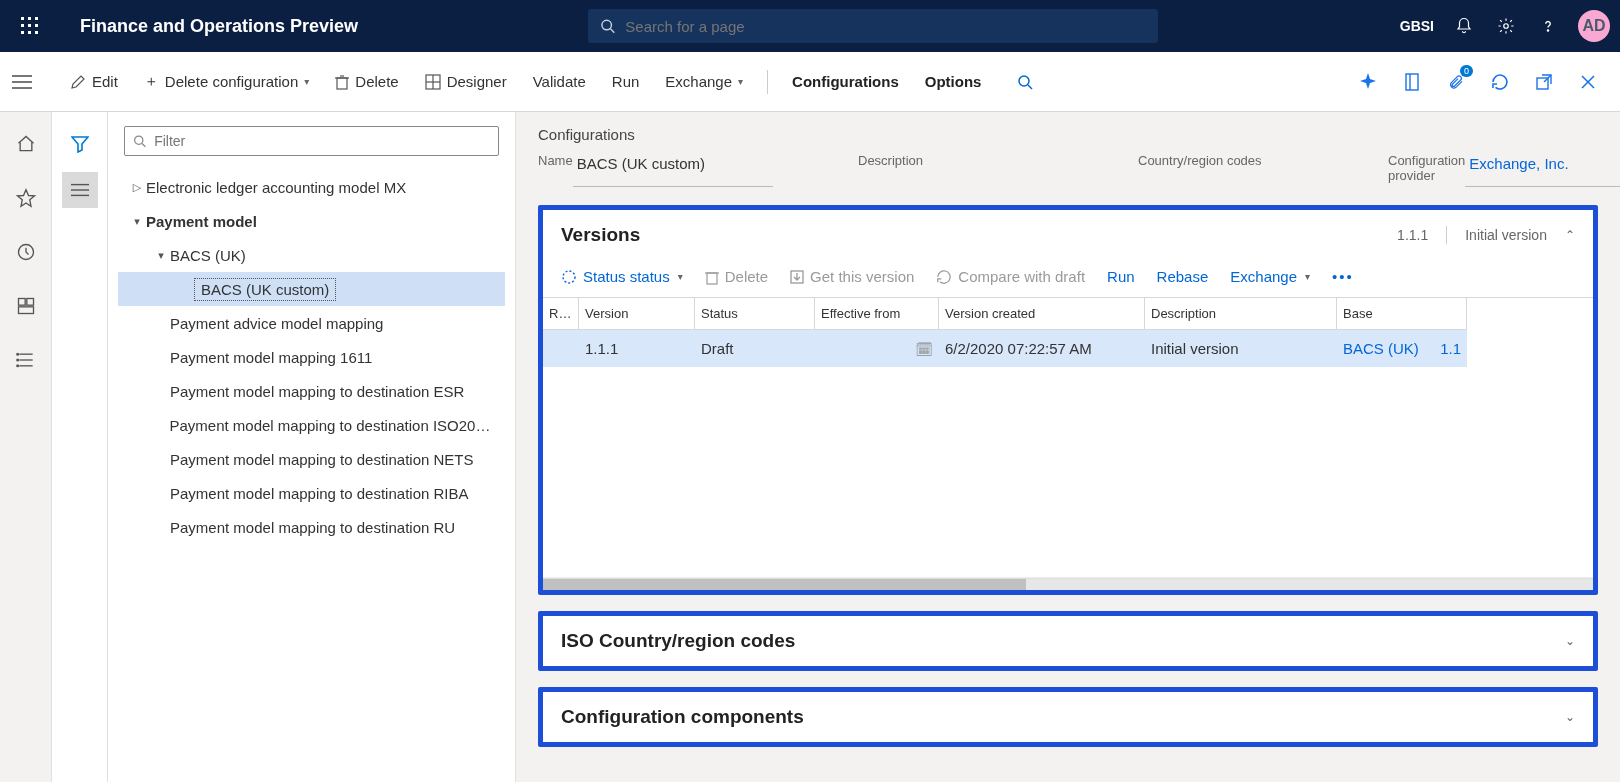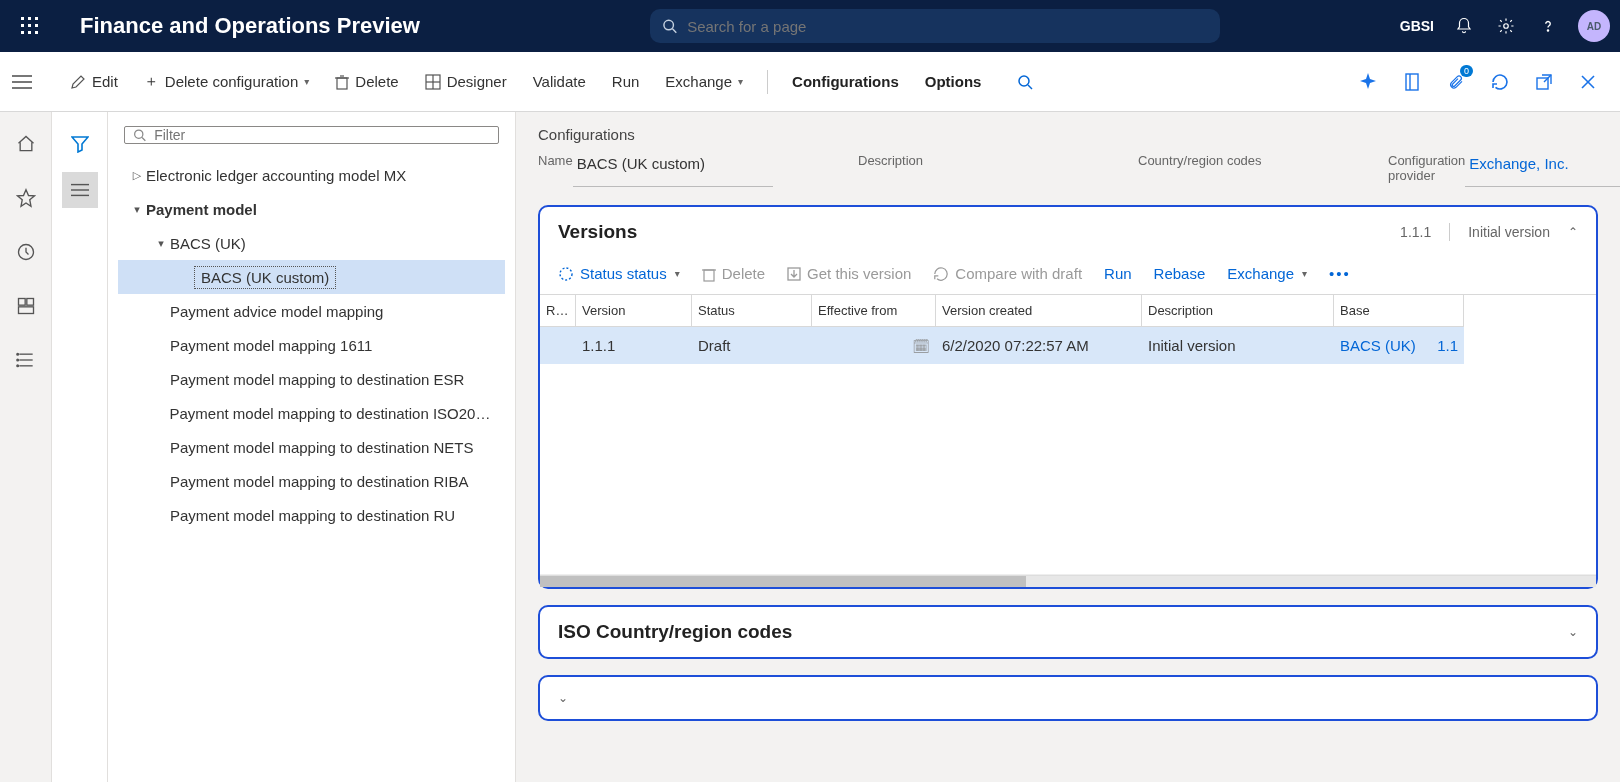--- a/index.html
+++ b/index.html
@@ -1,26 +1,26 @@
 <!DOCTYPE html>
 <html><head>
 <meta charset="utf-8">
 <style>
   * { box-sizing: border-box; margin: 0; padding: 0; }
   body { font-family: "Segoe UI", Arial, sans-serif; font-size: 14px; color: #333; background: #f3f2f1; overflow: hidden; width: 1620px; height: 782px; }
   
   
   .topbar { height: 52px; background: #0b1f42; color: #fff; display: flex; align-items: center; padding: 0 10px; }
   .waffle { width: 40px; height: 40px; display: flex; align-items: center; justify-content: center; cursor: pointer; }
-  .app-title { font-size: 22px; font-weight: 600; margin-left: 30px; flex-shrink: 0; }
-  .searchbox { margin-left: 230px; width: 570px; height: 34px; background: #16335e; border-radius: 10px; display: flex; align-items: center; padding: 0 12px; color: #c5d1e0; }
+  .app-title { font-size: 18px; font-weight: 600; margin-left: 30px; flex-shrink: 0; }
+  .searchbox { margin-left: 230px; width: 570px; height: 34px; background: #16335e; border-radius: 3px; display: flex; align-items: center; padding: 0 12px; color: #c5d1e0; }
   .searchbox input { background: transparent; border: none; outline: none; color: #c5d1e0; font-size: 15px; margin-left: 10px; width: 100%; }
   .top-right { margin-left: auto; display: flex; align-items: center; gap: 18px; }
   .top-right .company { font-size: 14px; font-weight: 600; }
-  .avatar { width: 32px; height: 32px; border-radius: 50%; background: #c4b5fd; color: #4a5a6a; display: flex; align-items: center; justify-content: center; font-size: 10px; font-weight: 600; }
+  .avatar { width: 32px; height: 32px; border-radius: 50%; background: #f9a8d4; color: #4a5a6a; display: flex; align-items: center; justify-content: center; font-size: 16px; font-weight: 600; }
   .top-icon { width: 24px; height: 24px; display: flex; align-items: center; justify-content: center; cursor: pointer; }
   
   
   .actionbar { height: 60px; background: #fff; border-bottom: 1px solid #d8d8d8; display: flex; align-items: center; padding: 0 10px; }
   .actionbar-left { display: flex; align-items: center; gap: 6px; margin-left: 50px; }
   .ab-item { display: inline-flex; align-items: center; gap: 6px; padding: 6px 10px; cursor: pointer; font-size: 15px; color: #333; border-radius: 2px; }
   .ab-sep { width: 1px; height: 24px; background: #ccc; margin: 0 8px; }
   .ab-item.bold { font-weight: 600; color: #222; }
   .actionbar-right { margin-left: auto; display: flex; align-items: center; gap: 16px; padding-right: 8px; }
   .ar-icon { width: 28px; height: 28px; display: flex; align-items: center; justify-content: center; cursor: pointer; position: relative; color: #1a73e8; }
@@ -31,41 +31,41 @@
   
   .vrail { width: 52px; background: #f3f2f1; border-right: 1px solid #e1dfdd; display: flex; flex-direction: column; align-items: center; padding-top: 14px; gap: 18px; }
   .vrail-icon { width: 36px; height: 36px; display: flex; align-items: center; justify-content: center; cursor: pointer; color: #555; }
   
   .treecol {  width: 56px; background: #fff; border-right: 1px solid #e1dfdd; display: flex; flex-direction: column; align-items: center; padding-top: 14px; gap: 10px; }
   .tcicon { width: 36px; height: 36px; display: flex; align-items: center; justify-content: center; color: #0078d4; background: #e8eef5; cursor: pointer; }
   .tcicon.plain { background: transparent; color: #555; }
   .tcicon.selected { background: #dadada; }
 
   .treepanel { width: 408px; background: #fff; border-right: 1px solid #e1dfdd; padding: 14px 10px 0 10px; }
-  .filterbox { display: flex; align-items: center; height: 18px; border: 1px solid #8a8886; border-radius: 2px; padding: 0 8px; margin: 0 6px 14px 6px; }
+  .filterbox { display: flex; align-items: center; height: 30px; border: 1px solid #8a8886; border-radius: 2px; padding: 0 8px; margin: 0 6px 14px 6px; }
   .filterbox input { border: none; outline: none; font-size: 14px; margin-left: 8px; width: 100%; }
   .tree { font-size: 15px; }
   .tree-row { display: flex; align-items: center; height: 34px; cursor: pointer; padding-right: 8px; }
   .tree-indent { display: inline-block; }
   .tree-caret { width: 18px; text-align: center; color: #555; font-size: 11px; }
   .tree-label { white-space: nowrap; overflow: hidden; text-overflow: ellipsis; }
   .tree-row.sel { background: #cfe0f6; }
   .tree-row.sel .tree-label { border: 1px dotted #555; padding: 2px 6px; }
   .tree-row.bold .tree-label { font-weight: 600; }
   
   .content { flex: 1; padding: 14px 22px 10px 22px; overflow: auto; position: relative; }
   .section-title { font-size: 15px; color: #444; margin-bottom: 10px; }
   .fieldrow { display: flex; gap: 80px; margin-bottom: 18px; }
   .field { display: flex; flex-direction: row; }
   .field label { font-size: 13px; color: #666; margin-bottom: 4px; }
   .field .value { font-size: 15px; padding: 2px 4px 6px 4px; border-bottom: 1px solid transparent; min-width: 200px; }
   .field .value.underlined { border-bottom: 1px solid #bbb; }
   .field .value.link { color: #0366d6; }
   
-  .card { background: #fff; border: 2px solid #1d4ed8; border-radius: 10px; margin-bottom: 16px; }
+  .card { background: #fff; border: 5px solid #1d4ed8; border-radius: 2px; margin-bottom: 16px; }
   .card-header { display: flex; align-items: center; justify-content: space-between; padding: 14px 18px; cursor: pointer; }
   .card-title { font-size: 19px; font-weight: 600; color: #222; }
   .card-header-right { display: flex; align-items: center; gap: 18px; color: #666; font-size: 14px; }
   .card-header-right .sep { width: 1px; height: 18px; background: #ccc; }
   
   .versions-toolbar { display: flex; align-items: center; gap: 22px; padding: 8px 18px 12px 18px; font-size: 15px; }
   .vt-item { display: inline-flex; align-items: center; gap: 6px; cursor: pointer; color: #333; }
   .vt-item.link { color: #0366d6; }
   .vt-item.disabled { color: #9a9a9a; cursor: default; }
   .vt-item .caret { font-size: 10px; color: #666; margin-left: 2px; }
@@ -489,19 +489,20 @@
       <div class="card-header">
         <div class="card-title">ISO Country/region codes</div>
         <div class="card-header-right">
             <span style="font-size:12px;color:#666;">⌄</span>
           </div>
       </div>
     </div>
 
     <div class="card">
       <div class="card-header">
+        <div class="card-title">Configuration components</div>
         <div class="card-header-right">
             <span style="font-size:12px;color:#666;">⌄</span>
           </div>
       </div>
     </div>
   </div>
 </div>
 
 </body></html>

